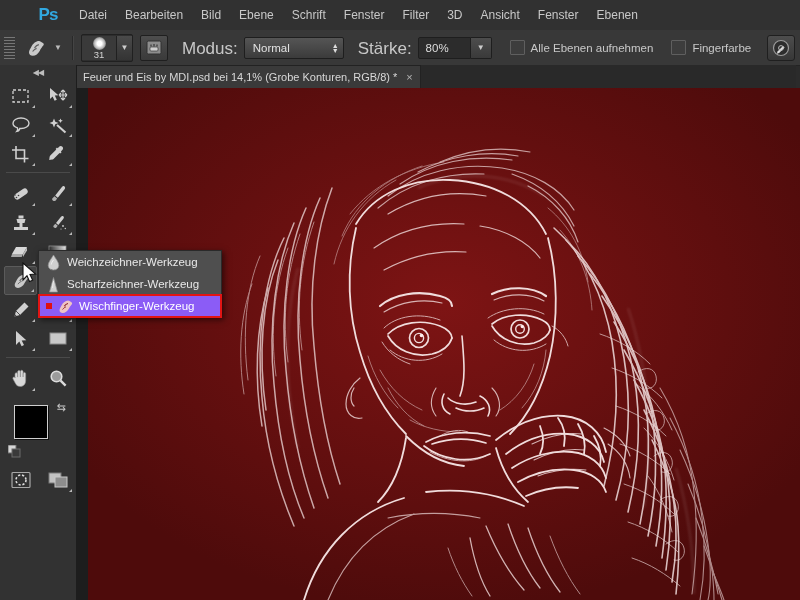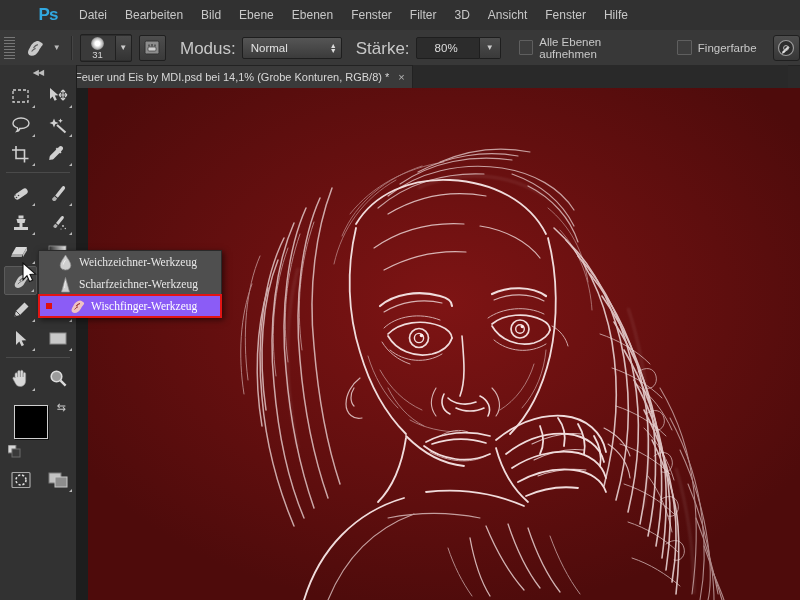--- a/index.html
+++ b/index.html
@@ -35,33 +35,33 @@
                 color:#ccc;font-size:8px;}
   .panel-btn{width:26px;height:24px;margin-left:7px;border:1px solid #1f1f1f;border-radius:2px;
              background:linear-gradient(#4d4d4d,#3a3a3a);display:flex;align-items:center;justify-content:center;}
   .opt-label{color:#c8c8c8;font-size:17px;margin:2px 6px 0 14px;}
   .select-box{height:20px;min-width:86px;border:1px solid #1e1e1e;border-radius:2px;
               background:linear-gradient(#555,#3b3b3b);display:flex;align-items:center;
               justify-content:space-between;padding:0 4px 0 8px;}
   .select-box span{color:#e2e2e2;font-size:11.5px;}
   .spin{display:flex;flex-direction:column;line-height:5px;color:#ddd;font-size:7px;margin-left:6px;}
   .num-box{height:20px;width:44px;border:1px solid #1e1e1e;background:#2c2c2c;border-radius:2px 0 0 2px;
-           display:flex;align-items:center;padding-left:18px;}
+           display:flex;align-items:center;padding-left:7px;}
   .num-box span{color:#dcdcdc;font-size:11.5px;}
   .num-caret{height:20px;width:20px;border:1px solid #1e1e1e;border-left:none;border-radius:0 2px 2px 0;
              background:linear-gradient(#4d4d4d,#3a3a3a);display:flex;align-items:center;
              justify-content:center;color:#ccc;font-size:8px;}
   .chk-wrap{display:flex;align-items:center;margin-left:18px;}
   .chk{width:13px;height:13px;border:1px solid #5f5f5f;background:#3d3d3d;border-radius:1px;}
   .chk-lbl{color:#c8c8c8;font-size:11.5px;margin-left:6px;}
   .pressure-btn{width:26px;height:24px;margin-left:16px;border:1px solid #1f1f1f;border-radius:3px;
                 background:linear-gradient(#4d4d4d,#373737);display:flex;align-items:center;justify-content:center;}
 
   
-  .tabbar{position:absolute;left:64px;top:65px;width:724px;height:23px;background:#292929;
+  .tabbar{position:absolute;left:72px;top:65px;width:724px;height:23px;background:#292929;
           border-bottom:1px solid #1c1c1c;display:flex;align-items:flex-end;}
   .doc-tab{height:22px;background:#3a3a3a;border:1px solid #222;border-bottom:none;
            display:flex;align-items:center;padding:0 7px 0 10px;border-radius:1px 1px 0 0;}
   .doc-tab .title{color:#d8d8d8;font-size:11px;white-space:nowrap;}
   .tab-close{margin-left:9px;color:#b4b4b4;font-size:11px;line-height:11px;}
 
   
   .toolbar{position:absolute;left:0;top:65px;width:76px;height:535px;background:#323232;
            border-right:1px solid #1d1d1d;}
   .tb-collapse{height:14px;display:flex;align-items:center;justify-content:center;color:#bdbdbd;
@@ -78,21 +78,21 @@
          border:1px solid #cfcfcf;box-shadow:1px 1px 0 #111;}
   .sw-bg{position:absolute;left:33px;top:24px;width:32px;height:32px;background:#fff;
          border:1px solid #6b6b6b;z-index:-1;}
   .sw-swap{position:absolute;right:10px;top:2px;color:#c5c5c5;font-size:11px;}
   .sw-def{position:absolute;left:8px;bottom:4px;width:13px;height:13px;}
   .bottom-row{display:flex;width:76px;margin-top:4px;}
 
   
   .flyout{position:absolute;left:38px;top:250px;width:182px;background:#4f4f4f;
           border:1px solid #2a2a2a;box-shadow:2px 2px 6px rgba(0,0,0,.55);z-index:40;}
-  .fly-item{height:22px;display:flex;align-items:center;padding-left:12px;position:relative;font-family:Liberation Serif, serif;}
+  .fly-item{height:22px;display:flex;align-items:center;padding-left:0;position:relative;}
   .fly-item .ficon{width:28px;height:22px;display:flex;align-items:center;justify-content:center;}
   .fly-item .flabel{color:#e8e8e8;font-size:11.5px;}
   .fly-item.sel{background:#8b5cf6;outline:2px solid #e21414;outline-offset:-1px;}
   .fly-item.sel .flabel{color:#fff;}
   .fly-dot{position:absolute;left:7px;width:6px;height:6px;background:#e01010;}
 
   
   .canvaswrap{position:absolute;left:76px;top:88px;width:724px;height:512px;background:#1d1d1d;
               overflow:hidden;}
   .artboard{position:absolute;left:12px;top:0px;width:712px;height:512px;
@@ -106,27 +106,27 @@
 <body>
 
 <div id="app">
 
   <div class="menubar">
     <div class="ps-logo">Ps</div>
     <div class="menu-item">Datei</div>
     <div class="menu-item">Bearbeiten</div>
     <div class="menu-item">Bild</div>
     <div class="menu-item">Ebene</div>
-    <div class="menu-item">Ebenen</div>
+    <div class="menu-item">Schrift</div>
     <div class="menu-item">Fenster</div>
     <div class="menu-item">Filter</div>
     <div class="menu-item">3D</div>
     <div class="menu-item">Ansicht</div>
     <div class="menu-item">Fenster</div>
-    <div class="menu-item">Hilfe</div>
+    <div class="menu-item">Ebenen</div>
   </div>
 
   <div class="optionsbar">
     <div class="grip"></div>
 
     <div class="tool-thumb">
       <svg width="22" height="20" viewBox="0 0 22 20">
         <path d="M14 3c-3 0-6 2.6-7.4 5.2C5.4 10.4 4 12.6 4 14.4c0 2 1.7 3.3 3.7 3.3 3 0 5.6-2.2 7-4.8 1-1.9 2.4-4 3.6-5.3.9-1 .5-2.4-.8-2.9C16.4 4.2 15.3 3 14 3z" fill="#c9c9c9"></path>
         <path d="M9.5 9.8c1.2-1.7 3-3 4.4-3.2" stroke="#5e5e5e" stroke-width="1.2" fill="none"></path>
         <path d="M7.6 13.5c1.1-1.5 2.6-2.7 4-3.1" stroke="#5e5e5e" stroke-width="1.1" fill="none"></path>

